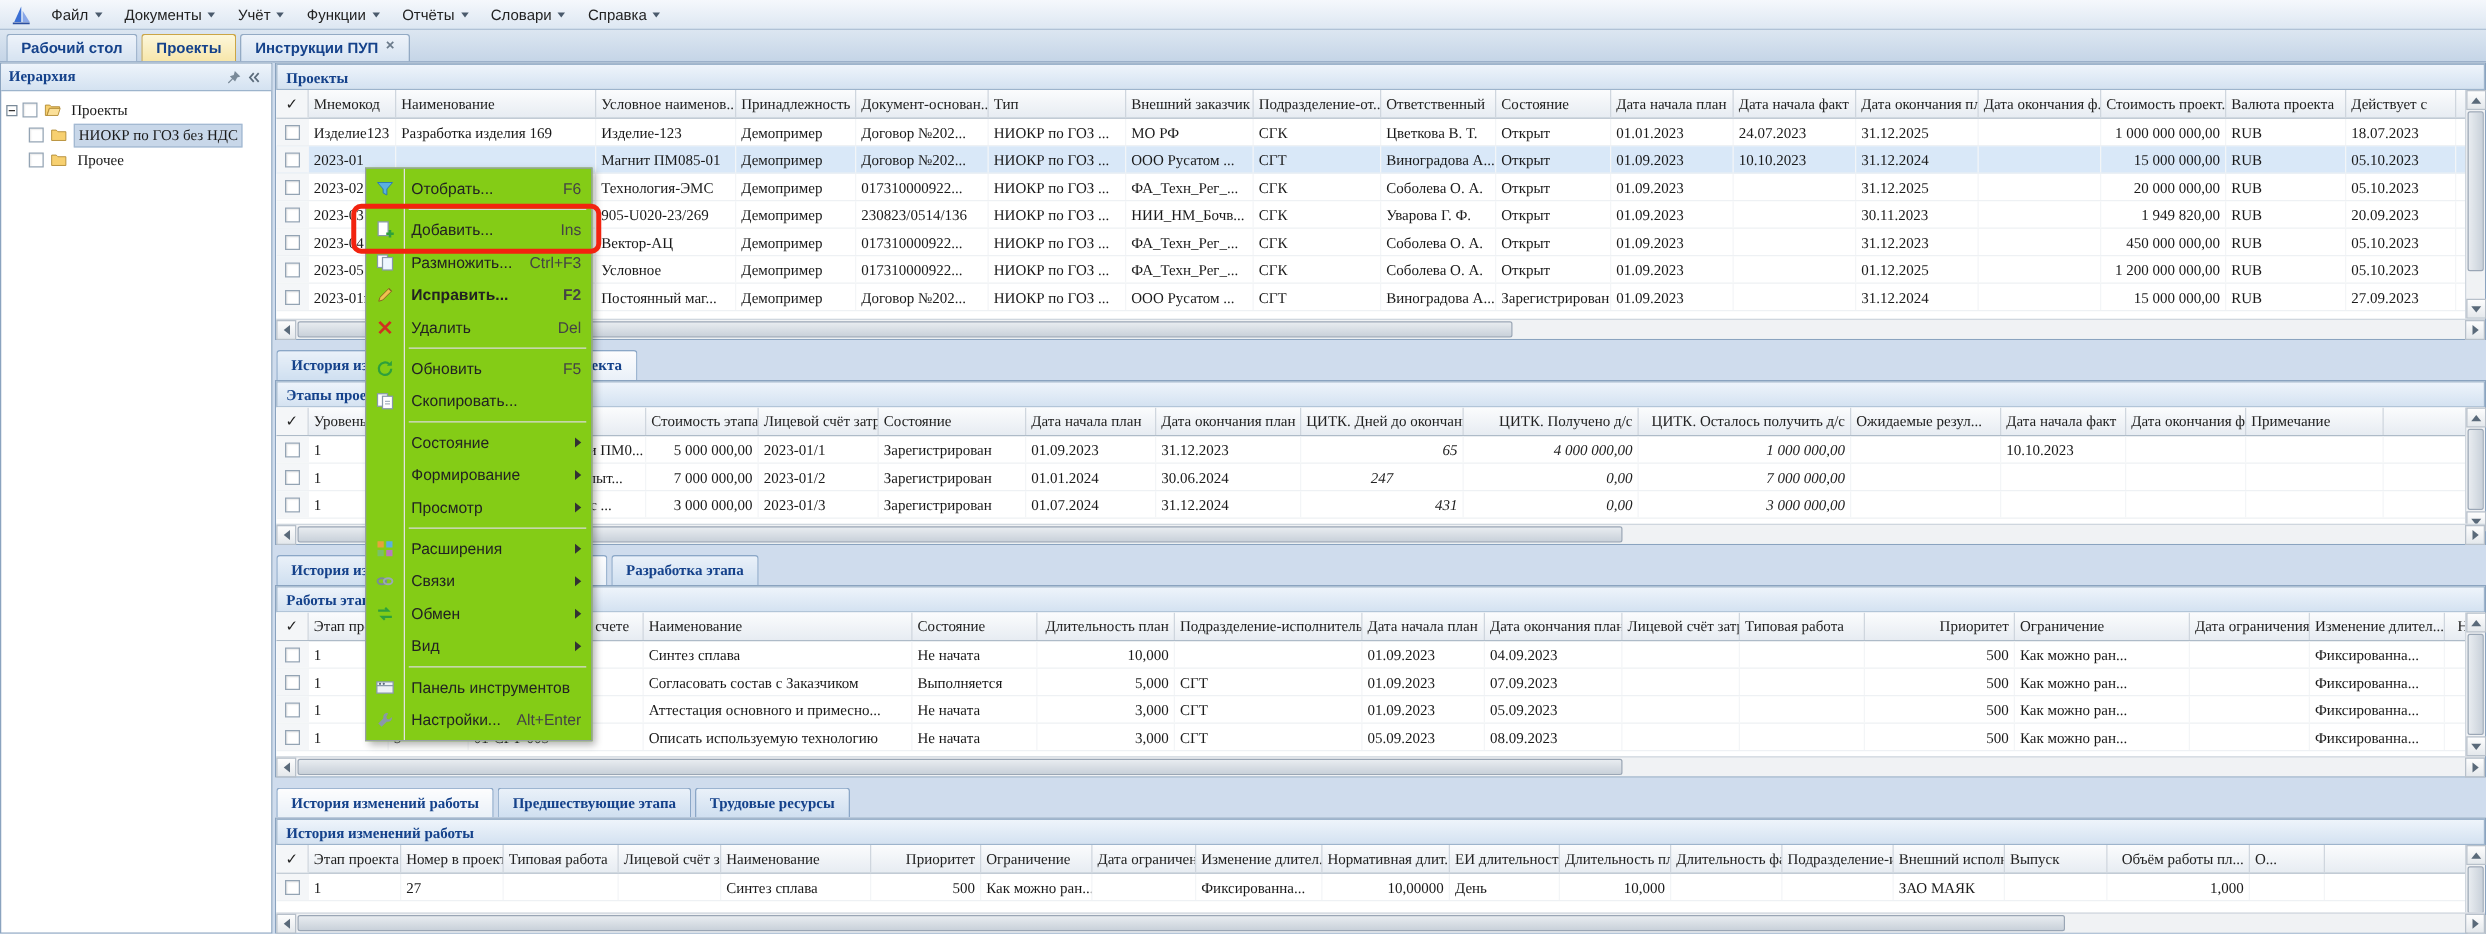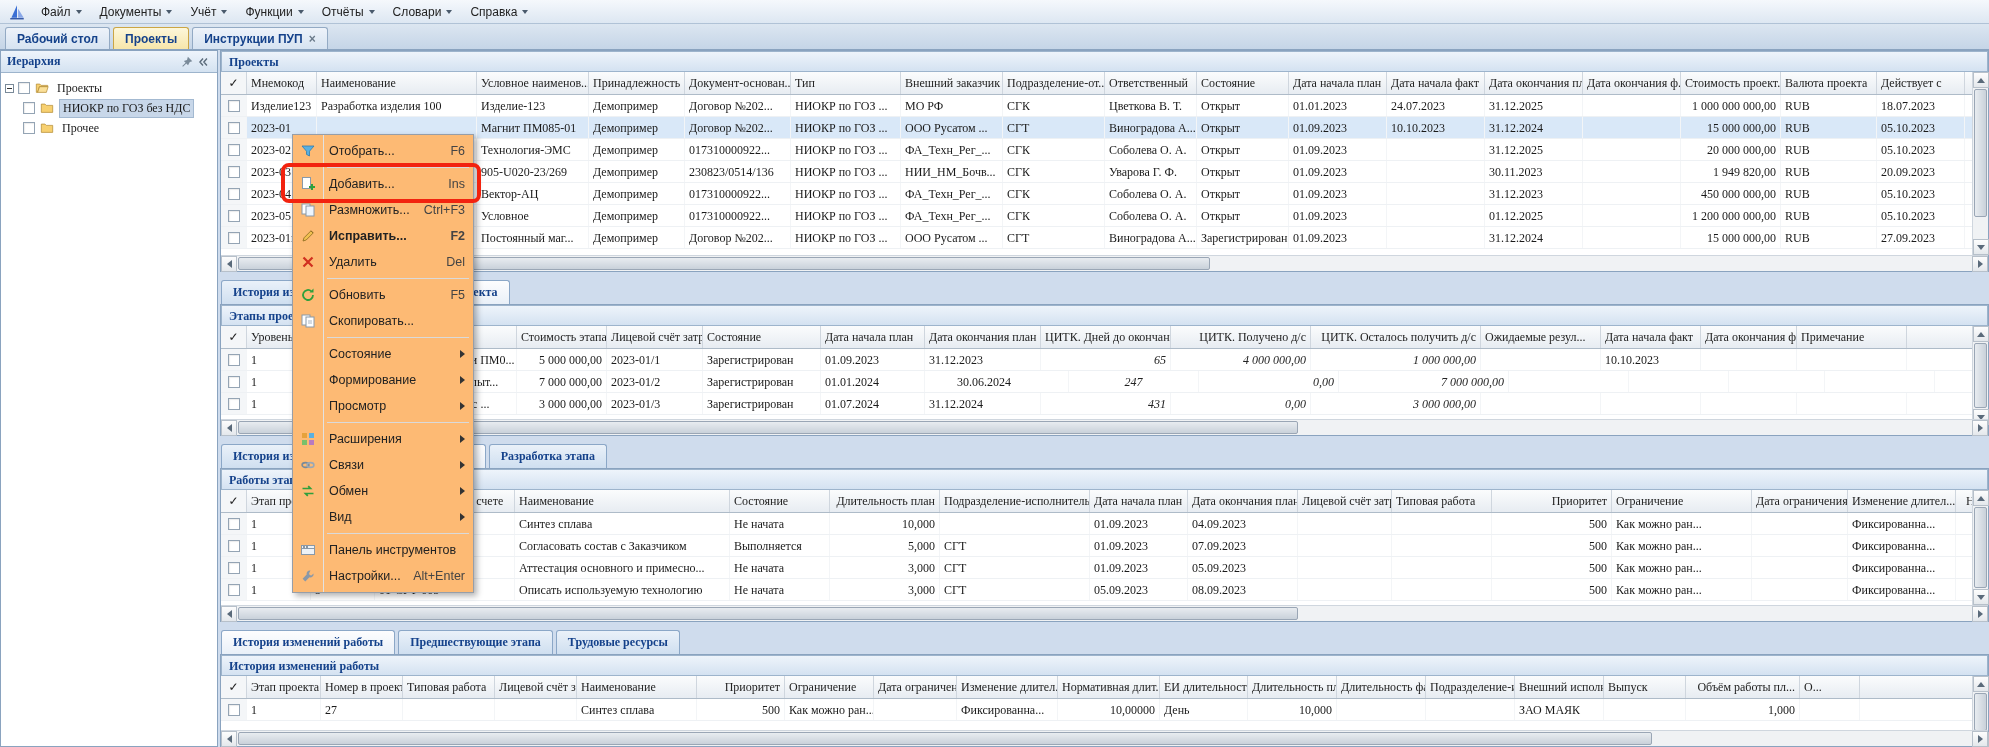--- a/index.html
+++ b/index.html
@@ -13,21 +13,21 @@
   .menubar{ height:24px; display:flex; align-items:center; gap:2px;
     background:linear-gradient(#f5f8fc,#dde7f2); border-bottom:1px solid #b0c2d6; padding-left:4px;}
   .logo{ width:18px; height:18px; margin:0 4px; display:inline-flex; }
   .mi{ padding:3px 9px 3px 9px; display:flex; align-items:center; gap:5px; color:#222; cursor:default; border-radius:2px;}
   .caret{ width:0; height:0; border-left:3.5px solid transparent; border-right:3.5px solid transparent; border-top:4px solid #4a5a6c; }
   
   .tabbar{ height:26px; background:linear-gradient(#dce6f1,#c5d5e7); border-bottom:1px solid #8aa3bf;
     display:flex; align-items:flex-end; padding-left:5px; gap:3px;}
   .tab{ height:22px; padding:3px 11px; border:1px solid #93aac4; border-bottom:none;
     border-radius:3px 3px 0 0; background:linear-gradient(#eef3fa,#d6e3f1);
-    color:#15428b; font-weight:bold; display:flex; align-items:center; gap:6px;margin-top:46px; }
+    color:#15428b; font-weight:bold; display:flex; align-items:flex-start; gap:6px;margin-top:46px; }
   .tab.active{ background:linear-gradient(#fdf7da,#f7e6aa); border-color:#cba545; }
   .tab .x{ color:#6b7b8b; font-size:12px; line-height:10px; }
   
   .content{ display:flex; height:697px;font-family:Liberation Serif, serif; }
   .sidebar{ width:218px; background:#fff; border:1px solid #8aa3bf; display:flex; flex-direction:column; }
   .main{ flex:1; display:flex; flex-direction:column; margin-left:2px; min-width:0;}
   .band{ height:21px; background:linear-gradient(#eef4fb,#d4e2f1); border:1px solid #9db4cc;
     color:#15428b; font-weight:bold; padding:3px 7px; flex:0 0 auto;}
   .side-head{ height:22px; background:linear-gradient(#eef4fb,#d4e2f1); border-bottom:1px solid #9db4cc;
     color:#15428b; font-weight:bold; padding:3px 6px; display:flex; align-items:center;}
@@ -67,21 +67,21 @@
   .tri-d{width:0;height:0;border-left:4px solid transparent;border-right:4px solid transparent;border-top:5px solid #5a6a7a;}
   .hthumb{ margin:1px; width:55%; background:linear-gradient(#e8ecf0,#c9d1da); border:1px solid #9aa6b5; border-radius:2px;}
   .vthumb{ margin:1px; flex:0 0 70%; background:linear-gradient(90deg,#e8ecf0,#c9d1da); border:1px solid #9aa6b5; border-radius:2px;}
   .vs-sp{flex:1}
   
   .sec-tabs{ height:32px; display:flex; align-items:flex-end; padding:6px 0 0 1px; gap:3px; flex:0 0 auto;}
   .stab{ height:24px; padding:4px 11px; border:1px solid #8ba7c7; border-bottom:none; border-radius:3px 3px 0 0;
     background:linear-gradient(#eaf1f9,#cfdff0); color:#15428b; font-weight:bold;}
   .stab.active{ background:linear-gradient(#fdfdfe,#e9f0f8);}
   
-  .ctx{ position:absolute; left:292px; top:134px; width:182px; background:#fdba74;
+  .ctx{ position:absolute; left:292px; top:134px; width:182px; background:#84cc16;
     border:1px solid #979ea8; box-shadow:3px 3px 6px rgba(0,0,0,.3); padding:3px 0; z-index:50;}
   .ctx::before{ content:""; position:absolute; left:30px; top:0; bottom:0; width:1px; background:#e2e2e2;}
   .ctx-item{ position:relative; height:26px; display:flex; align-items:center; padding:0 8px 0 36px; color:#222; font-size:12.5px;}
   .ctx-item.bold{ font-weight:bold;}
   .ctx-item .ic{ position:absolute; left:7px; top:5px; width:16px; height:16px; display:inline-flex;}
   .ctx-item .lab{ flex:1; white-space:nowrap; overflow:hidden;}
   .ctx-item .sc{ color:#444; margin-left:10px;}
   .ctx-item .sub{ width:0; height:0; border-top:4px solid transparent; border-bottom:4px solid transparent; border-left:5px solid #333; margin-left:8px;}
   .ctx-sep{ height:7px; position:relative;}
   .ctx-sep::after{ content:""; position:absolute; left:34px; right:4px; top:3px; height:1px; background:#dadada;}
@@ -221,21 +221,21 @@
               <div class="g-hcell right" style="width: 100px;"><span>Стоимость проект...</span></div>
               <div class="g-hcell" style="width: 96px;"><span>Валюта проекта</span></div>
               <div class="g-hcell" style="width: 88px;"><span>Действует с</span></div>
             </div>
             <div class="g-body">
               <div class="g-row">
                 <div class="g-cell chk" style="width: 26px;">
                   <span class="cb"></span>
                 </div>
                 <div class="g-cell" style="width: 70px;">Изделие123</div>
-                <div class="g-cell" style="width: 160px;">Разработка изделия 100</div>
+                <div class="g-cell" style="width: 160px;">Разработка изделия 169</div>
                 <div class="g-cell" style="width: 112px;">Изделие-123</div>
                 <div class="g-cell" style="width: 96px;">Демопример</div>
                 <div class="g-cell" style="width: 106px;">Договор №202...</div>
                 <div class="g-cell" style="width: 110px;">НИОКР по ГОЗ ...</div>
                 <div class="g-cell" style="width: 102px;">МО РФ</div>
                 <div class="g-cell" style="width: 102px;">СГК</div>
                 <div class="g-cell" style="width: 92px;">Цветкова В. Т.</div>
                 <div class="g-cell" style="width: 92px;">Открыт</div>
                 <div class="g-cell" style="width: 98px;">01.01.2023</div>
                 <div class="g-cell" style="width: 98px;">24.07.2023</div>
@@ -452,21 +452,21 @@
               <div class="g-row">
                 <div class="g-cell chk" style="width: 26px;">
                   <span class="cb"></span>
                 </div>
                 <div class="g-cell" style="width: 70px;">1</div>
                 <div class="g-cell" style="width: 200px;">Исследование проведенной опыт...</div>
                 <div class="g-cell right" style="width: 90px;">7 000 000,00</div>
                 <div class="g-cell" style="width: 96px;">2023-01/2</div>
                 <div class="g-cell" style="width: 118px;">Зарегистрирован</div>
                 <div class="g-cell" style="width: 104px;">01.01.2024</div>
-                <div class="g-cell" style="width: 116px; margin-left: 28px;">30.06.2024</div>
+                <div class="g-cell" style="width: 116px;">30.06.2024</div>
                 <div class="g-cell right ital" style="width: 130px; text-align: center;">247</div>
                 <div class="g-cell right ital" style="width: 140px;">0,00</div>
                 <div class="g-cell right ital" style="width: 170px;">7 000 000,00</div>
                 <div class="g-cell" style="width: 120px;"></div>
                 <div class="g-cell" style="width: 100px;"></div>
                 <div class="g-cell" style="width: 96px;"></div>
                 <div class="g-cell" style="width: 110px;"></div>
               </div>
               <div class="g-row">
                 <div class="g-cell chk" style="width: 26px;">

